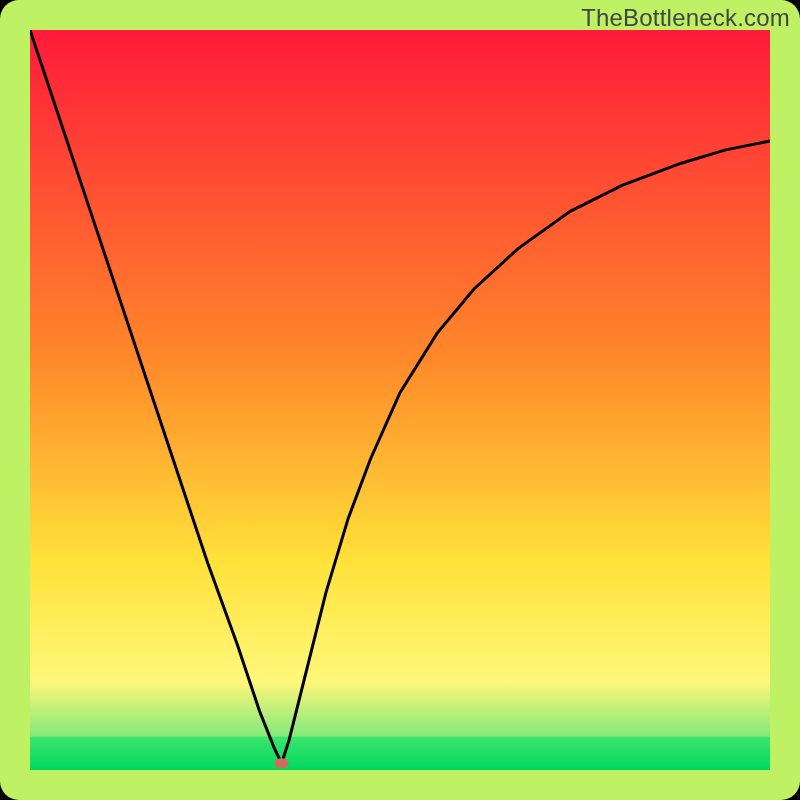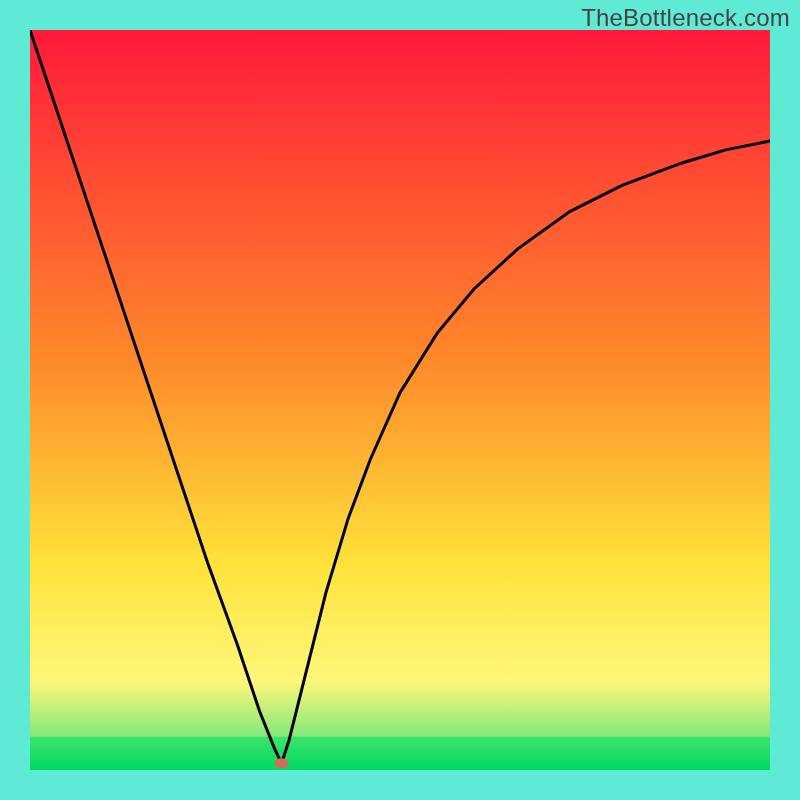--- a/index.html
+++ b/index.html
@@ -8,21 +8,22 @@
     width: 800px;
     height: 800px;
     background: #000;
     font-family: Arial, Helvetica, sans-serif;
     overflow: hidden;
   }
   .frame {
     position: relative;
     width: 800px;
     height: 800px;
-    background: #5eead4;
+    background: #bef264;
+    border-radius: 19px;
   }
   .watermark {
     position: absolute;
     top: 4px;
     right: 10px;
     color: #444;
     font-size: 24px;
     letter-spacing: 0.2px;
     user-select: none;
   }

